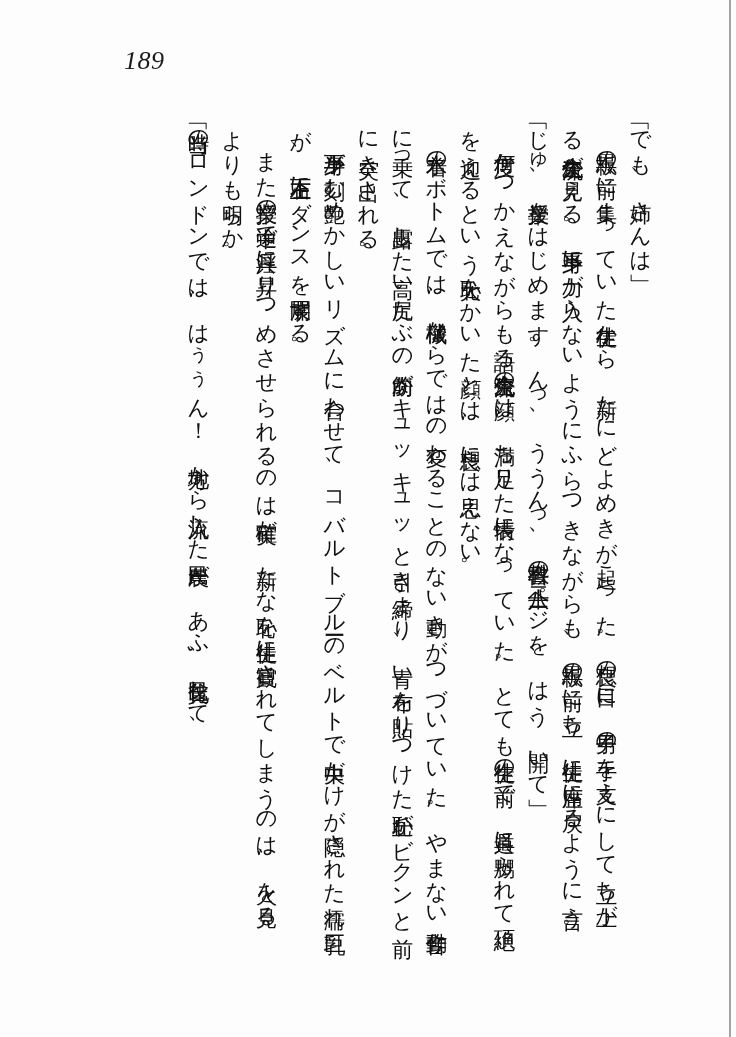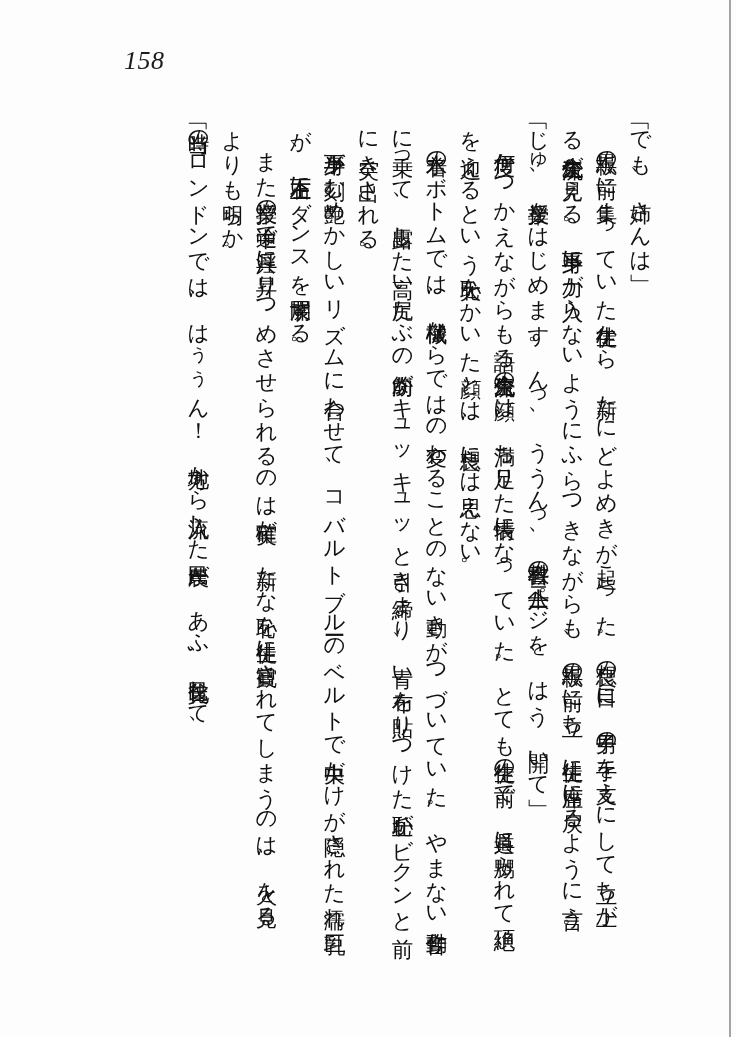--- a/index.html
+++ b/index.html
@@ -52,21 +52,21 @@
     width: 2px;
     height: 1037px;
     background: #a3a3a3;
   }
 </style>
 </head>
 <body>
 
 <div class="page">
 
-  <div class="page-number">158</div>
+  <div class="page-number">189</div>
 
   <div class="vtext">
     <p>「でも、姉さんは」</p>
     <p>　黒板の前に集まっていた生徒から、新たにどよめきが起こった。想良の目に、男子の手を支えにして立ち上がる流奈先生が見える。下半身に力が入らないようにふらつきながらも、黒板の前に立ち、生徒に座席に戻るように言う。</p>
     <p>「じゅ、授業をはじめます。んっ、ううんっ、教科書の八十二ページを、はう、開いて」</p>
     <p>　何度かつかえながらも語る流奈先生の顔は、満ち足りた表情になっていた。とても生徒の前で、道具に嬲られて絶頂を迎えるという大恥をかいた顔とは、想良には思えない。</p>
     <p>　水着のボトムでは、機械ならではの変わることのない動きがつづいていた。やまない作動音に乗って、露出した高い尻たぶの筋肉がキュッキュッと引き締まり、青い布を貼りつけた恥丘がビクンと前に突き出される。</p>
     <p>　下半身が刻む艶めかしいリズムに合わせて、コバルトブルーのベルトで中央だけが隠された濡れ巨乳が、上下左右にダンスを展開する。</p>
     <p>　また授業の途中で淫具に昇りつめさせられるのは確実だ。新たな恥を生徒に観賞されてしまうのは、火を見るよりも明らか。</p>
     <p>「当時のロンドンでは、はぅぅん！　地方から流入した農民が、あふ、貧民化して、</p>

